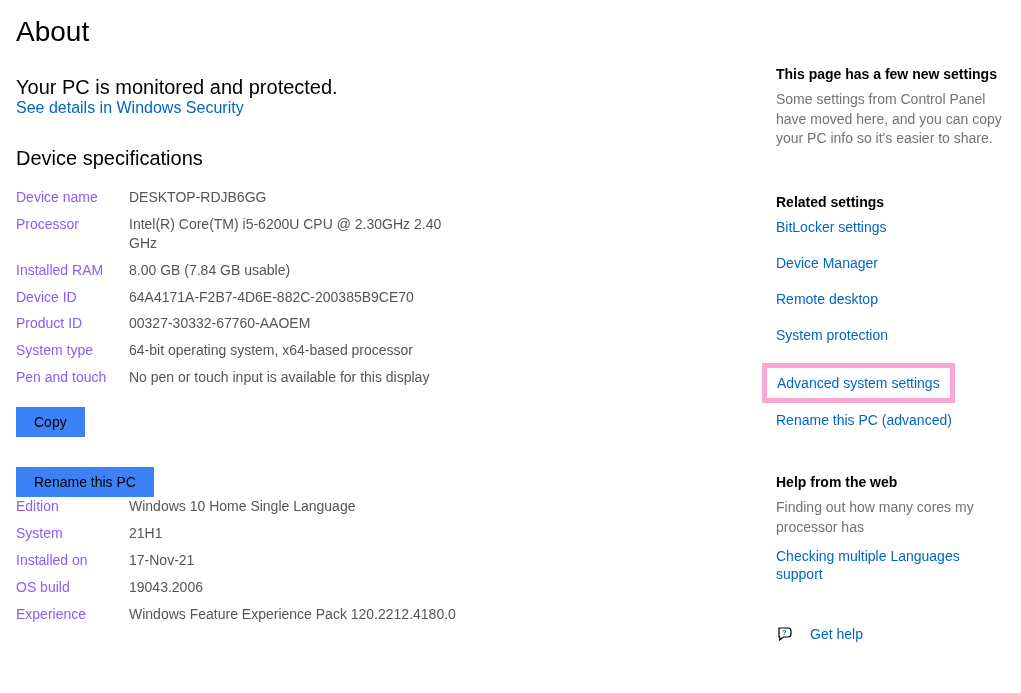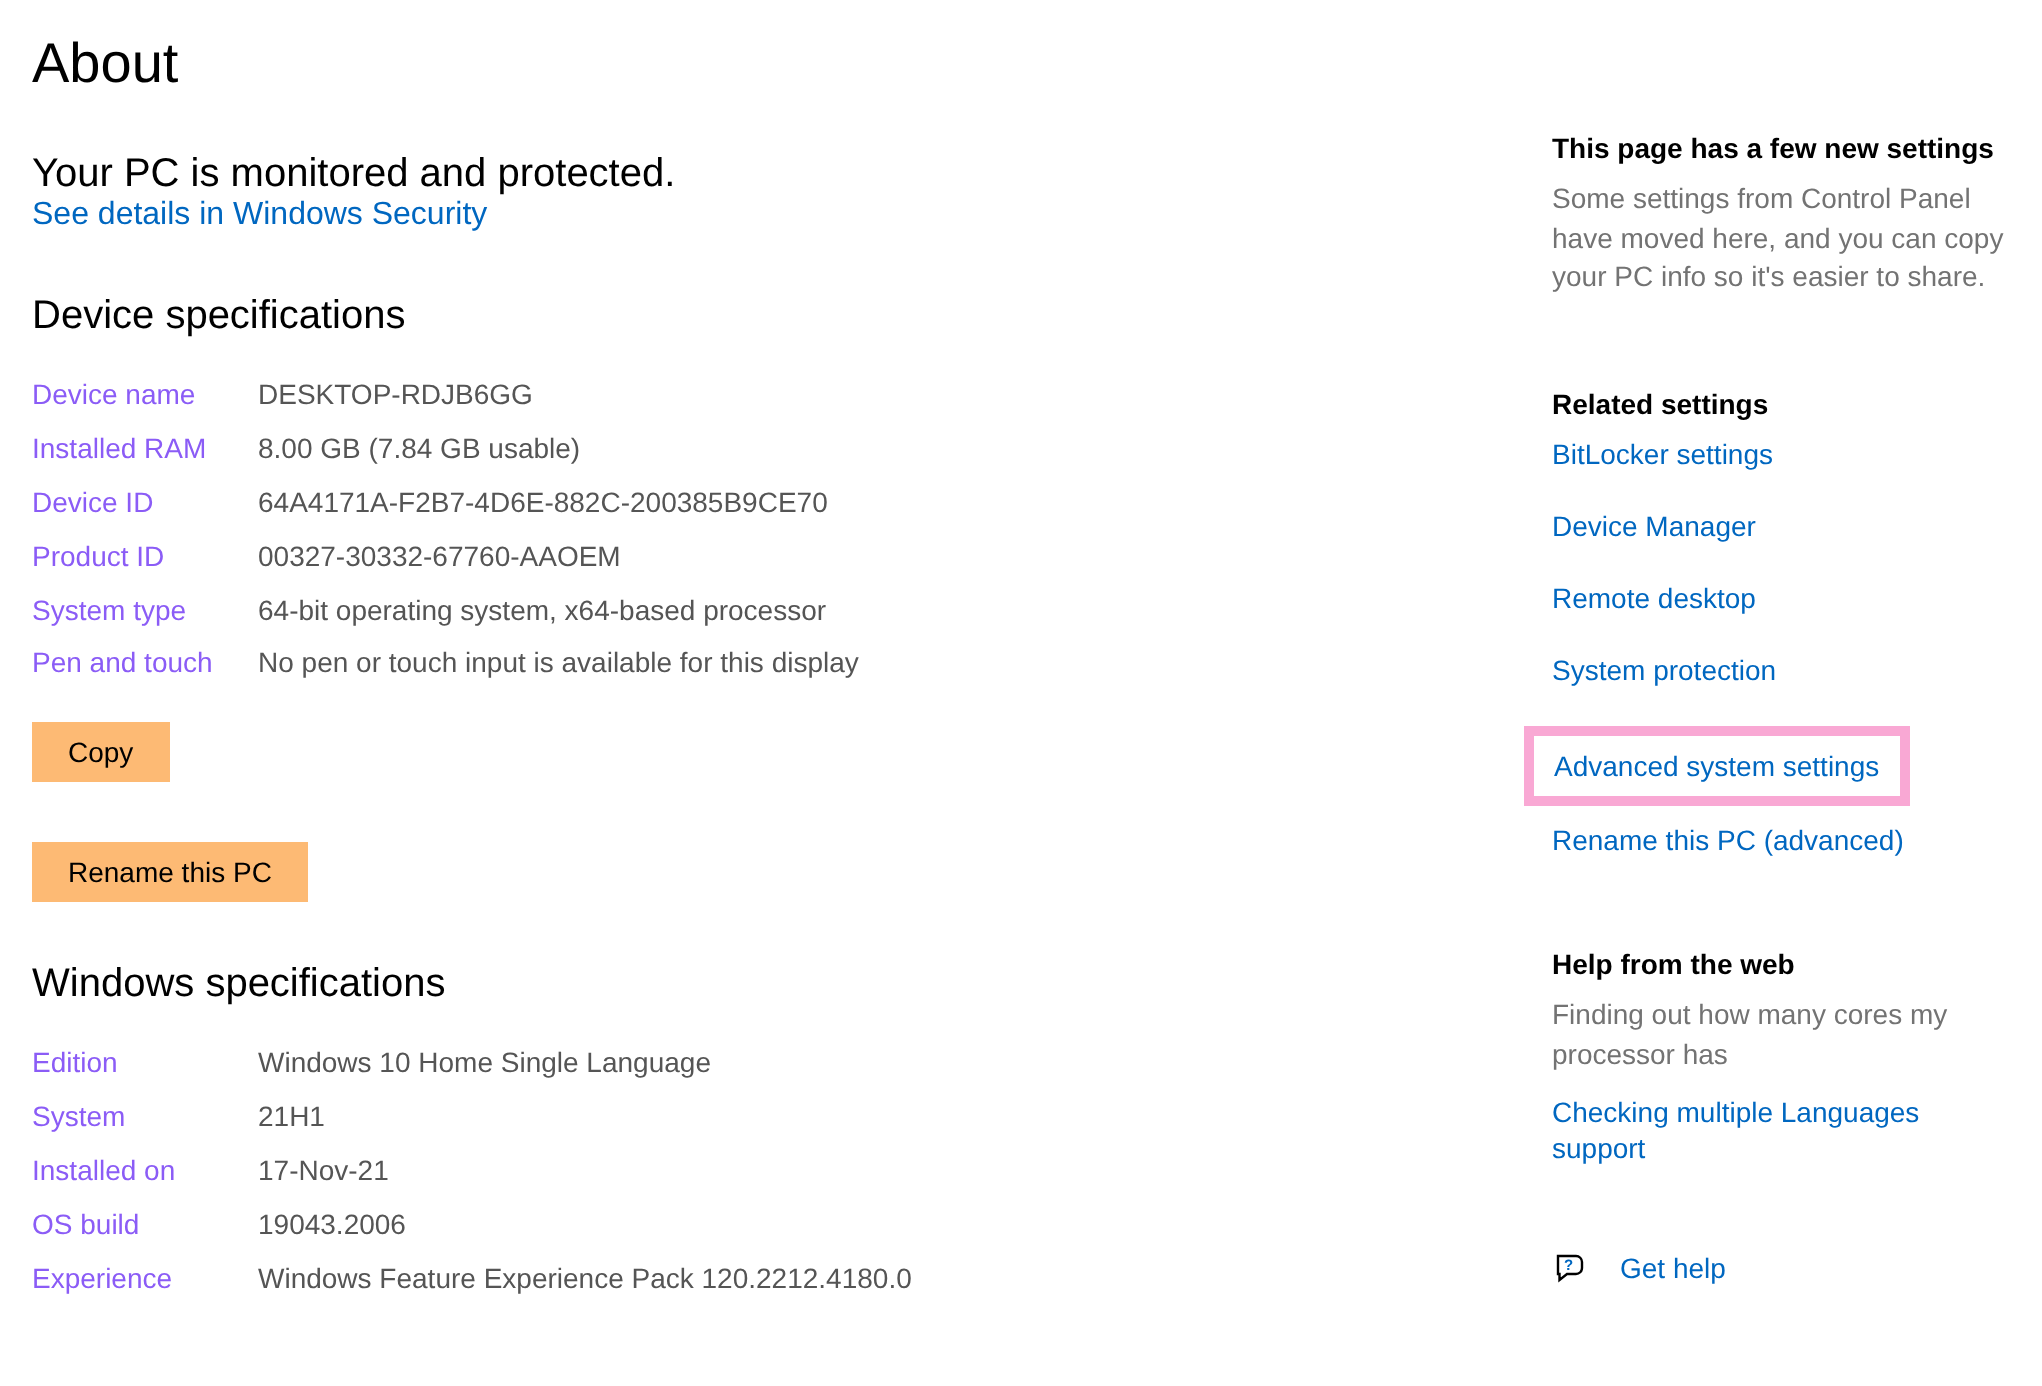--- a/index.html
+++ b/index.html
@@ -57,21 +57,21 @@
     }
     .spec-label {
       flex: 0 0 113px;
       color: #8b5cf6;
     }
     .spec-value {
       flex: 1;
       color: #555;
     }
     .btn {
-      background: #fdba74;
+      background: #3b82f6;
       border: none;
       padding: 7px 18px;
       font-size: 14px;
       font-family: inherit;
       cursor: pointer;
       display: inline-block;
       margin-top: 12px;
     }
     .btn-rename {
       margin-top: 30px;
@@ -136,20 +136,24 @@
     <div class="subtitle">Your PC is monitored and protected.</div>
     <span class="link">See details in Windows Security</span>
 
     <h2>Device specifications</h2>
     <div class="spec-table">
       <div class="spec-row">
         <div class="spec-label">Device name</div>
         <div class="spec-value">DESKTOP-RDJB6GG</div>
       </div>
       <div class="spec-row">
+        <div class="spec-label">Processor</div>
+        <div class="spec-value">Intel(R) Core(TM) i5-6200U CPU @ 2.30GHz   2.40 GHz</div>
+      </div>
+      <div class="spec-row">
         <div class="spec-label">Installed RAM</div>
         <div class="spec-value">8.00 GB (7.84 GB usable)</div>
       </div>
       <div class="spec-row">
         <div class="spec-label">Device ID</div>
         <div class="spec-value">64A4171A-F2B7-4D6E-882C-200385B9CE70</div>
       </div>
       <div class="spec-row">
         <div class="spec-label">Product ID</div>
         <div class="spec-value">00327-30332-67760-AAOEM</div>
@@ -161,21 +165,20 @@
       <div class="spec-row">
         <div class="spec-label">Pen and touch</div>
         <div class="spec-value">No pen or touch input is available for this display</div>
       </div>
     </div>
 
     <button class="btn">Copy</button>
     <br>
     <button class="btn btn-rename">Rename this PC</button>
 
-    <h2>Windows specifications</h2>
     <div class="spec-table">
       <div class="spec-row">
         <div class="spec-label">Edition</div>
         <div class="spec-value">Windows 10 Home Single Language</div>
       </div>
       <div class="spec-row">
         <div class="spec-label">System</div>
         <div class="spec-value">21H1</div>
       </div>
       <div class="spec-row">

